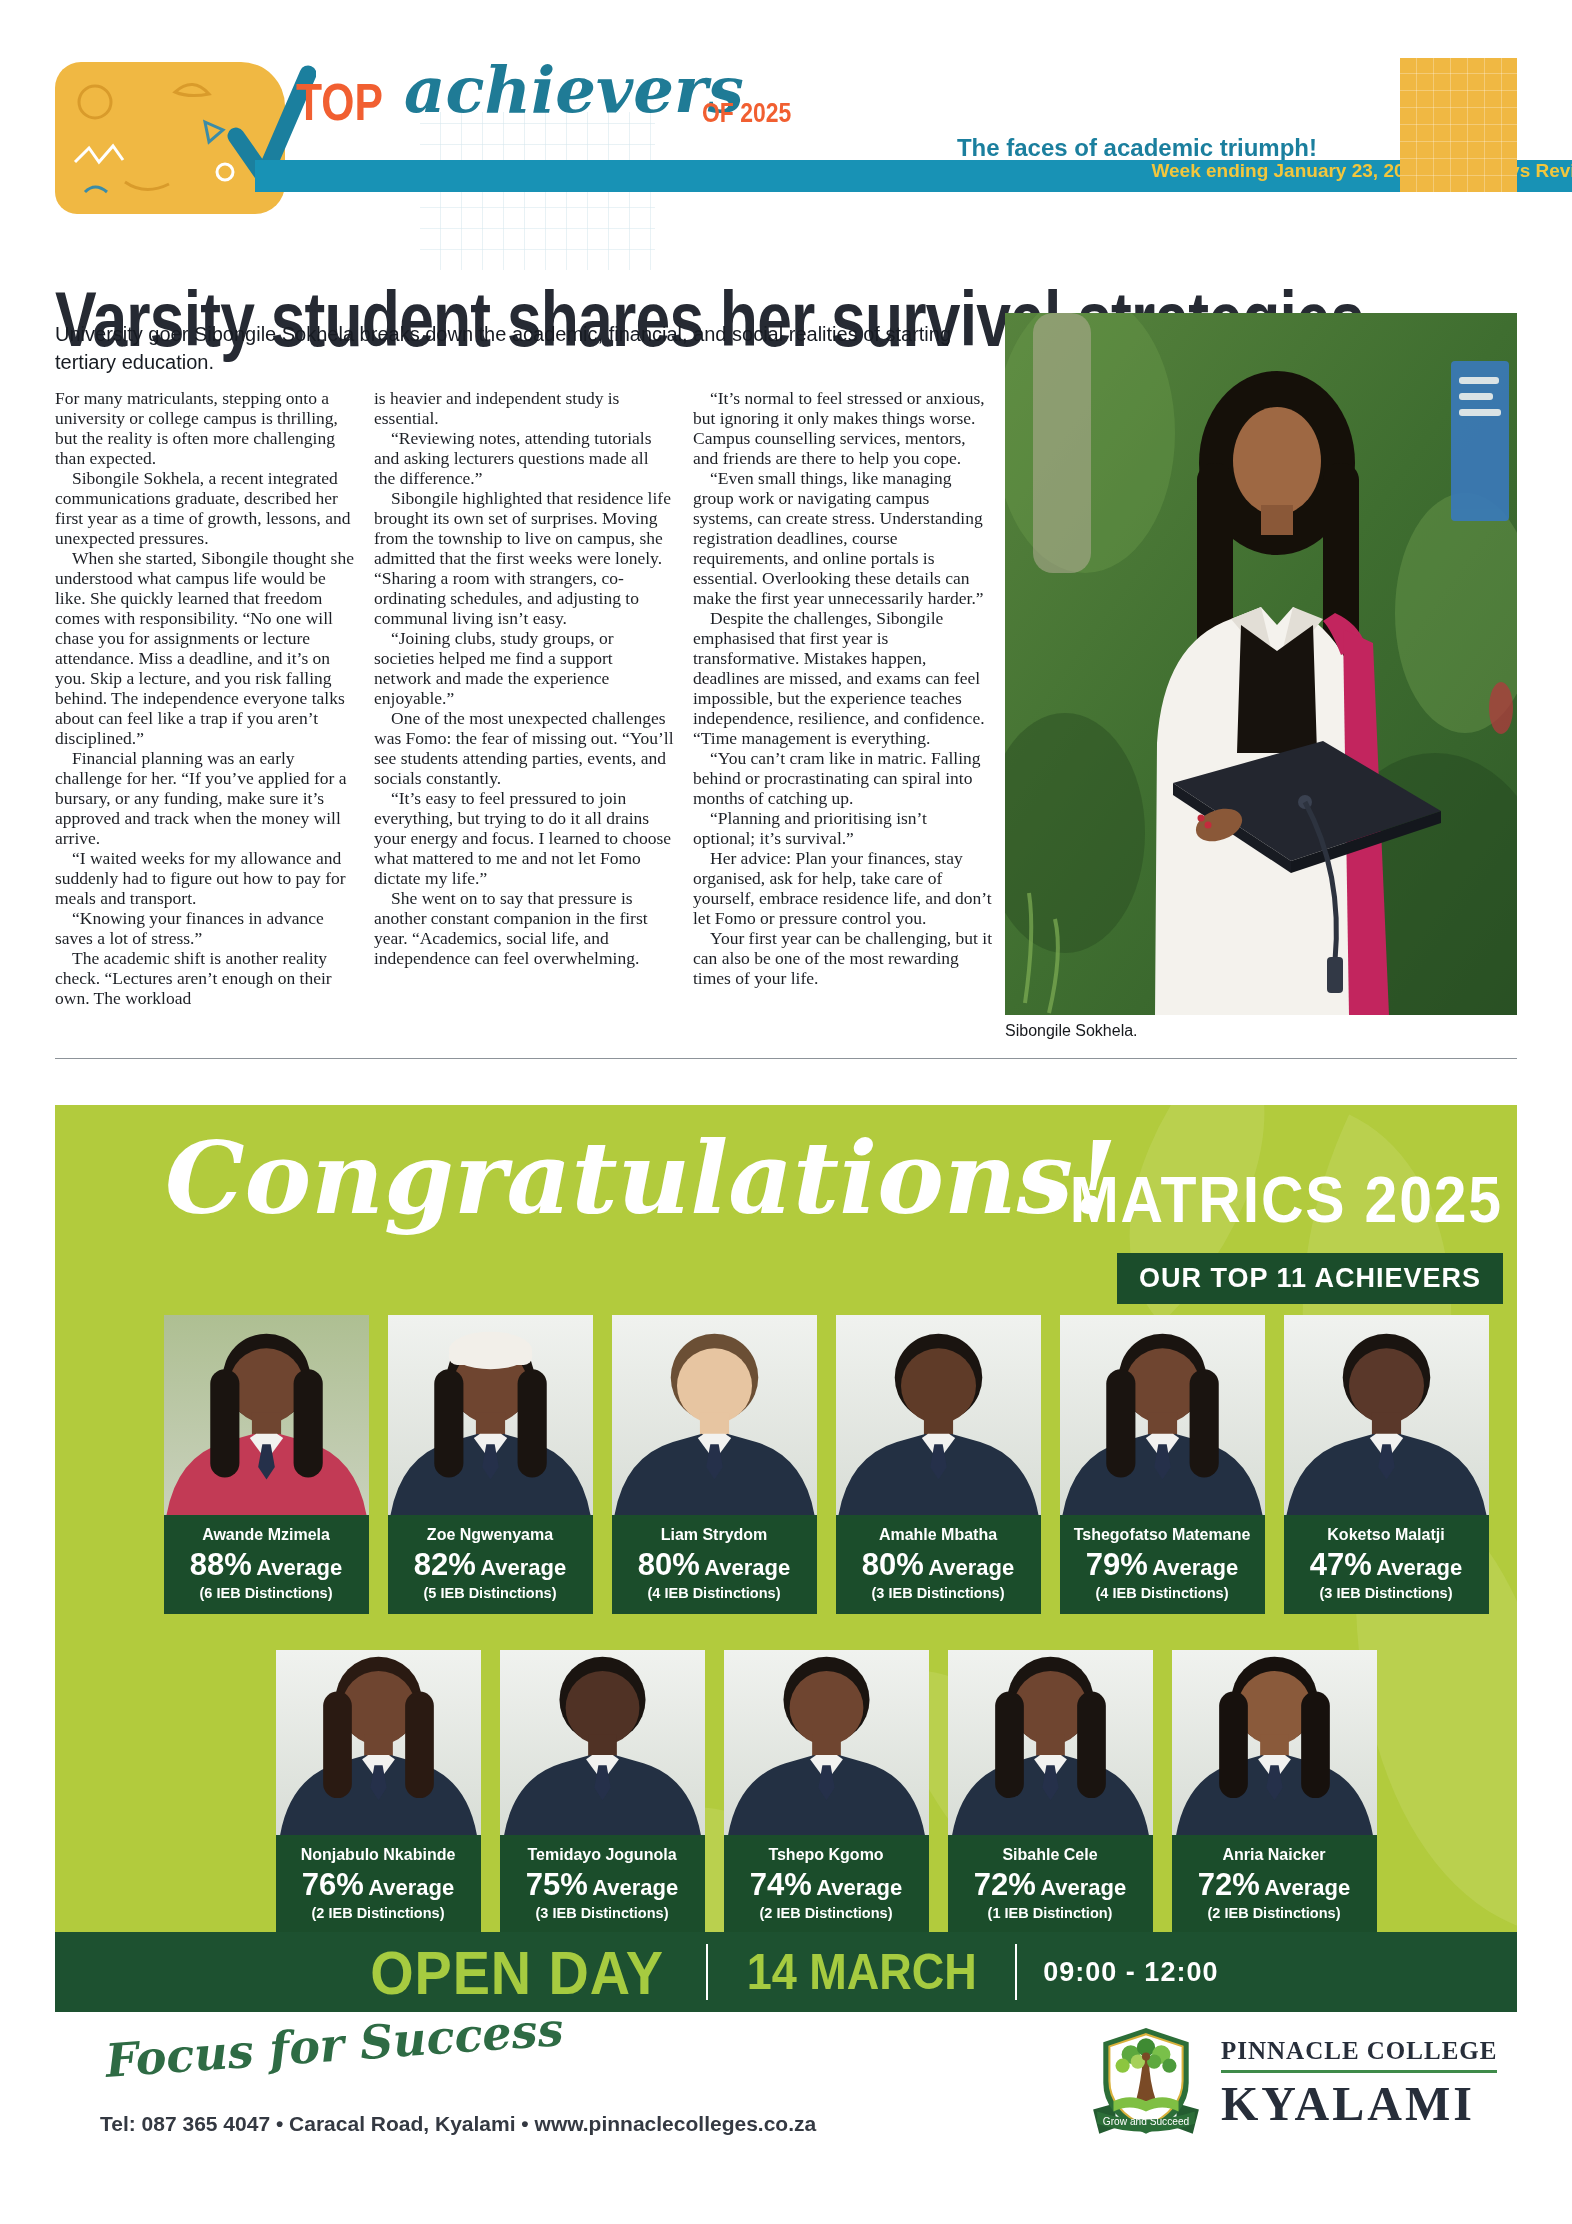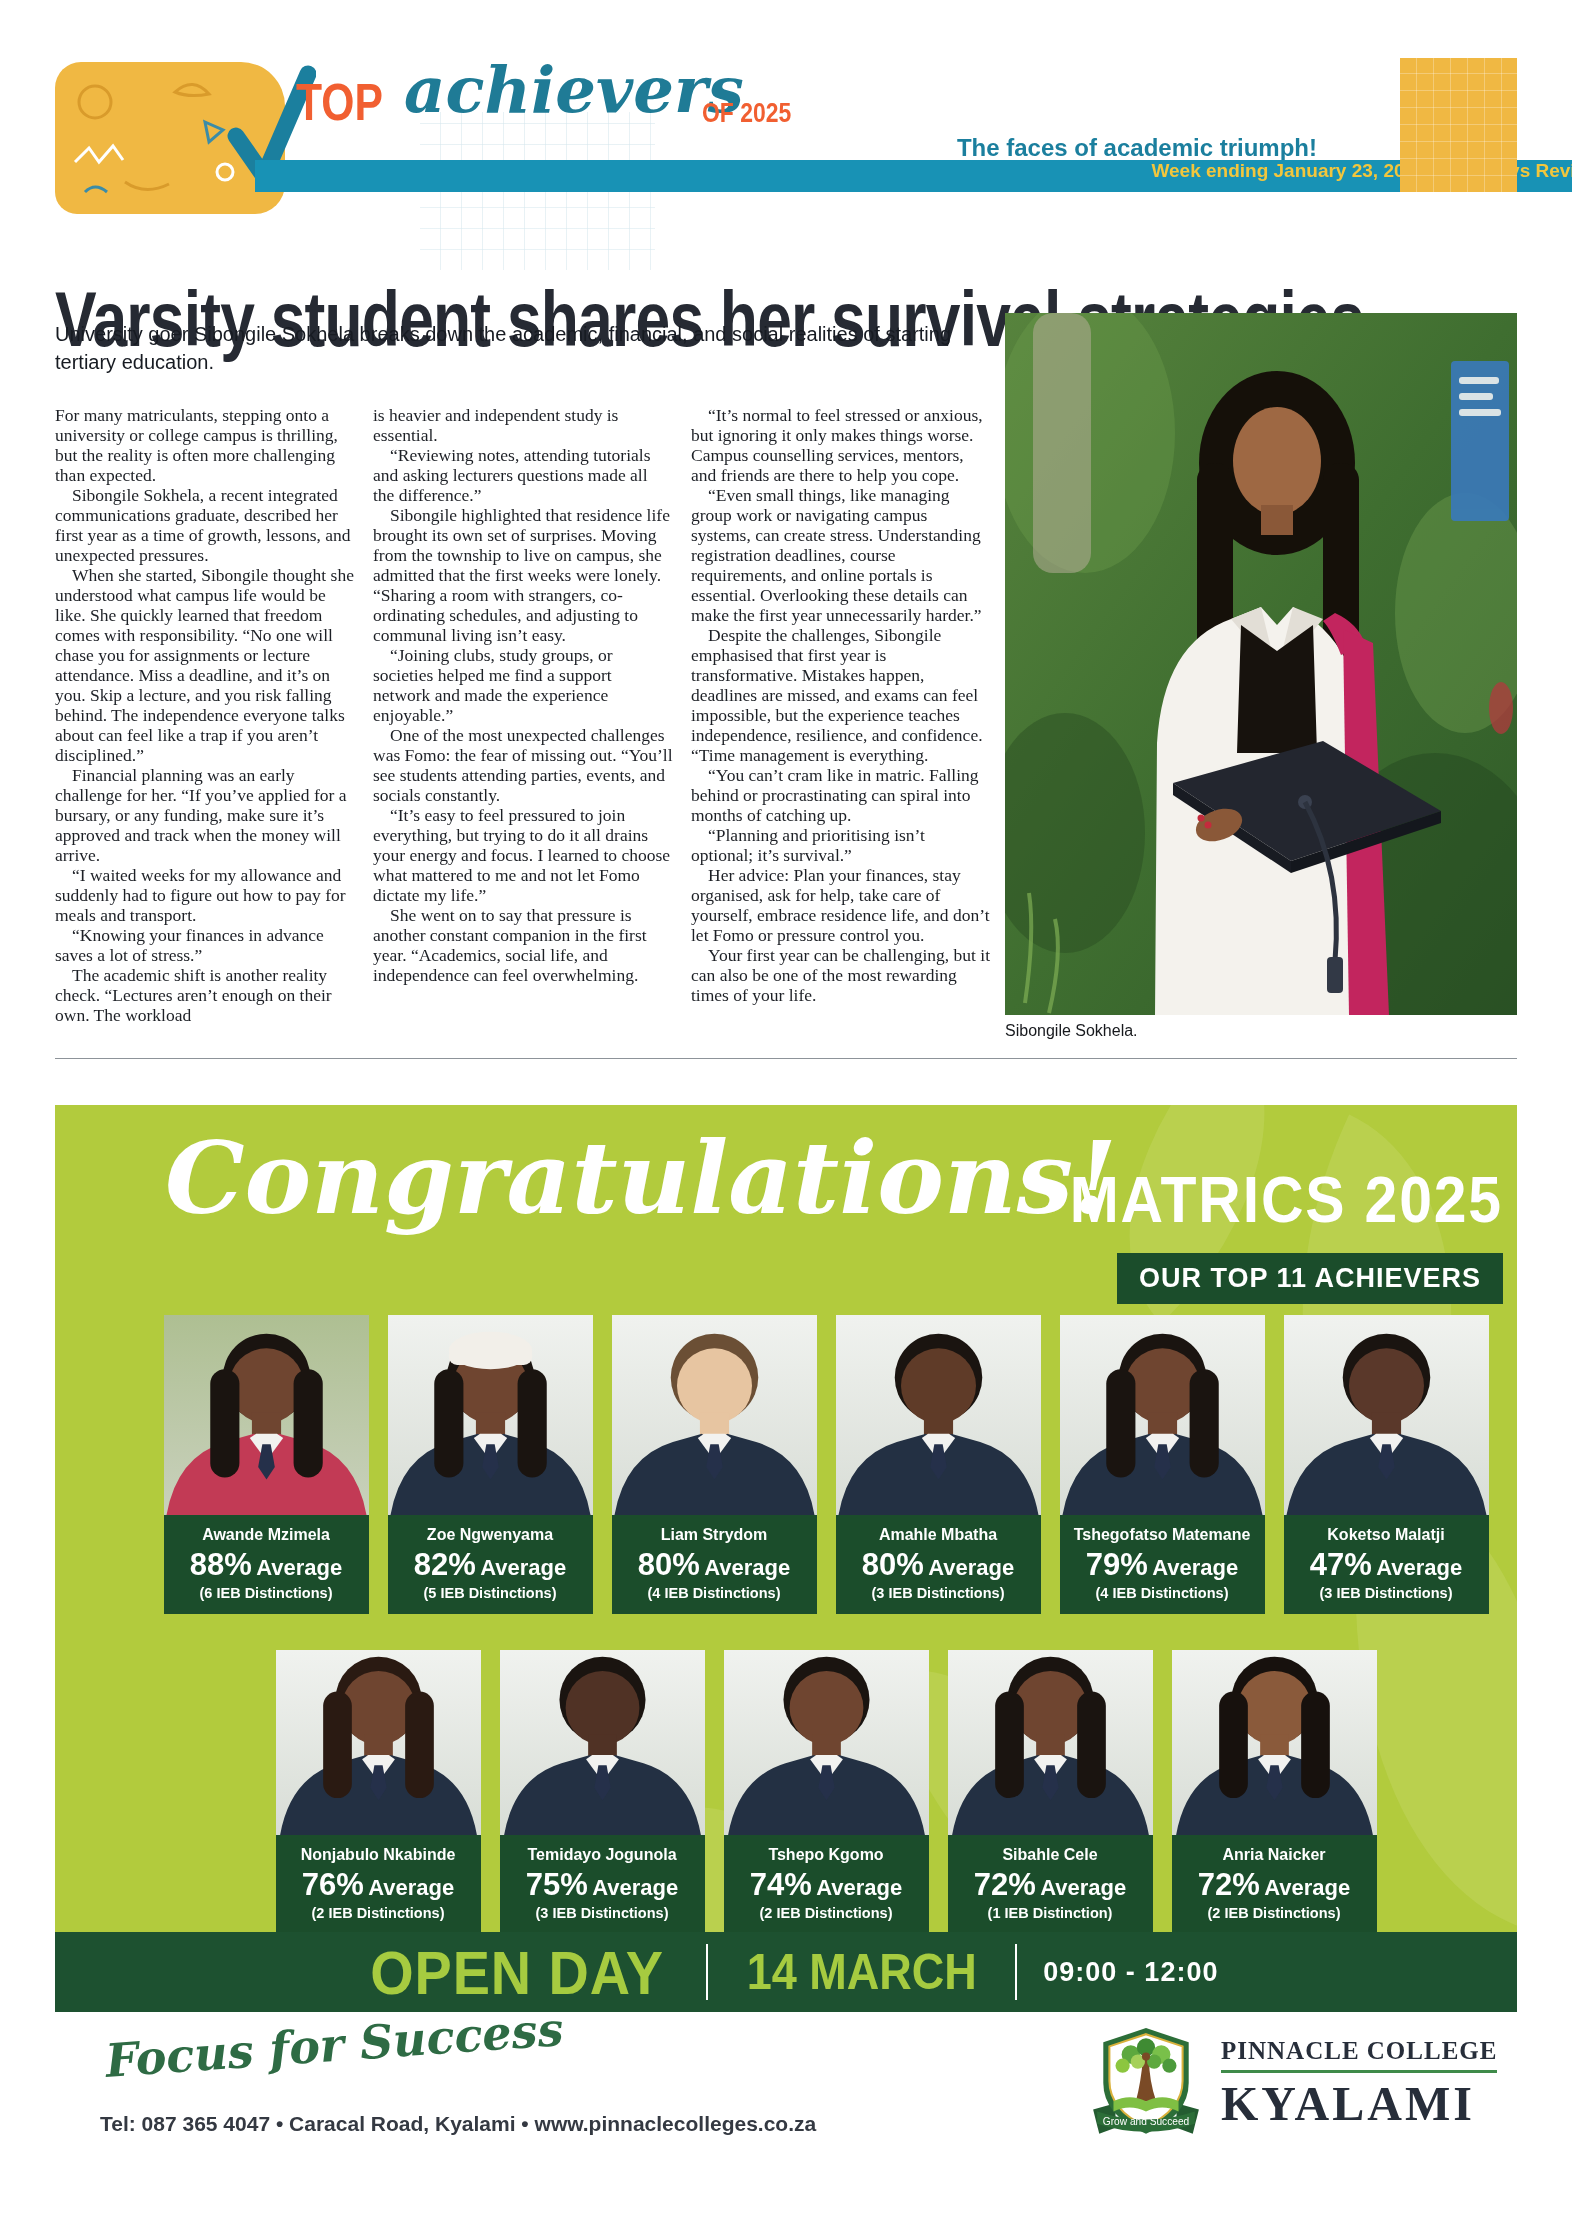--- a/index.html
+++ b/index.html
@@ -30,22 +30,22 @@
     background:repeating-linear-gradient(0deg,transparent,transparent 16px,rgba(255,255,255,.55) 17px),
                repeating-linear-gradient(90deg,transparent,transparent 16px,rgba(255,255,255,.55) 17px),
                var(--patch-yellow,#f0c454);}
 
   
   .headline{position:absolute;left:55px;top:222px;font-size:78px;font-weight:bold;
     color:var(--ink,#262a33);white-space:nowrap;letter-spacing:-1px;
     transform:scaleX(.8);transform-origin:0 0;}
   .standfirst{position:absolute;left:55px;top:320px;width:930px;font-size:20px;
     line-height:28px;color:#171b22;margin:0;}
-  .columns{position:absolute;left:55px;top:405px;width:938px;height:665px;display:flex;
-    gap:18px;overflow:hidden;}
+  .columns{position:absolute;left:55px;top:388px;width:938px;height:665px;display:flex;
+    gap:18px;overflow:hidden;justify-content:space-between;}
   .col{width:300px;font-family:"Liberation Serif",serif;font-size:17.5px;line-height:20px;
     color:#1d2026;}
   .col p{margin:0;text-indent:17px;}
   .col p:first-child{text-indent:0;}
   .col.indent-first p:first-child{text-indent:17px;}
   .photo-fig{position:absolute;left:1005px;top:313px;width:512px;height:702px;margin:0;}
   .photo-fig svg{display:block;width:100%;height:100%;}
   .caption{position:absolute;left:1005px;top:1022px;font-size:16px;color:#17191d;text-align:right;}
   .rule{position:absolute;left:55px;top:1058px;width:1462px;border:none;margin:0;
     border-top:1px solid #8d9399;}

